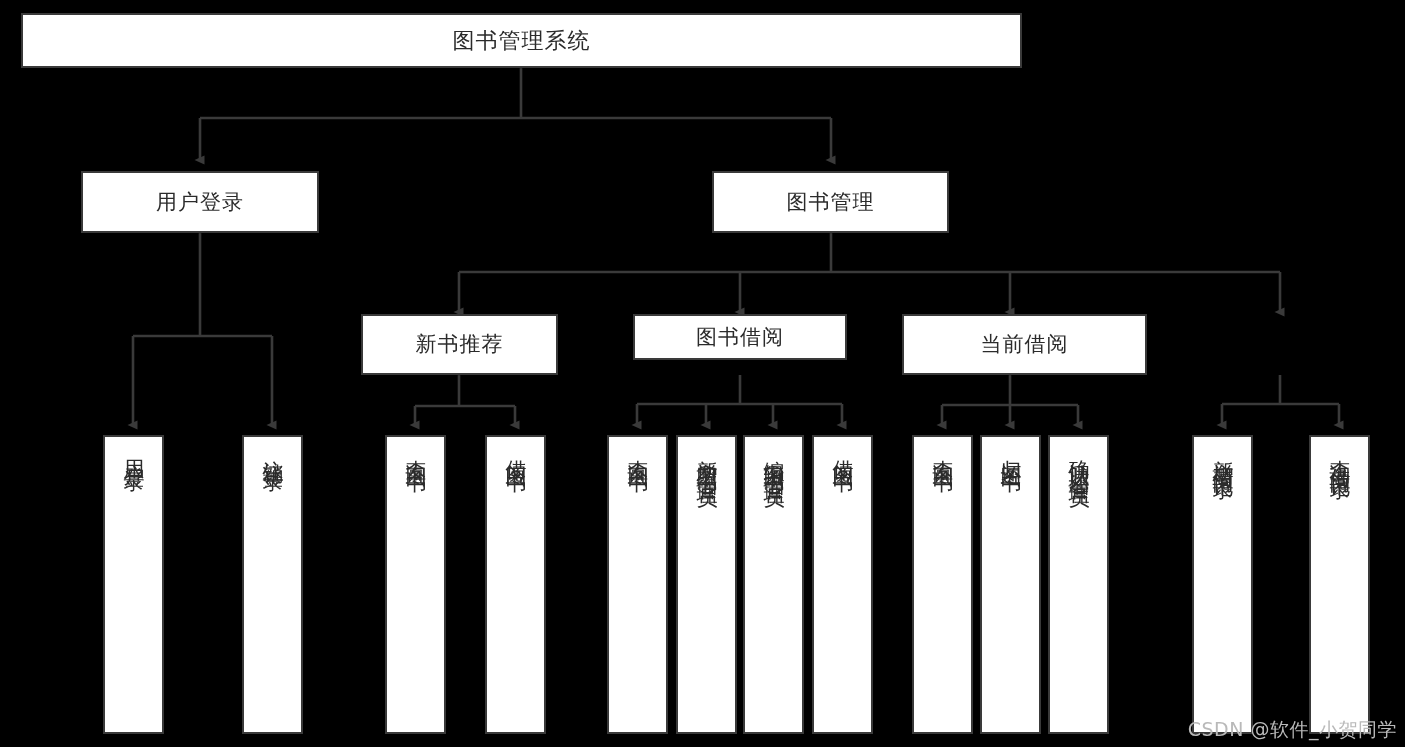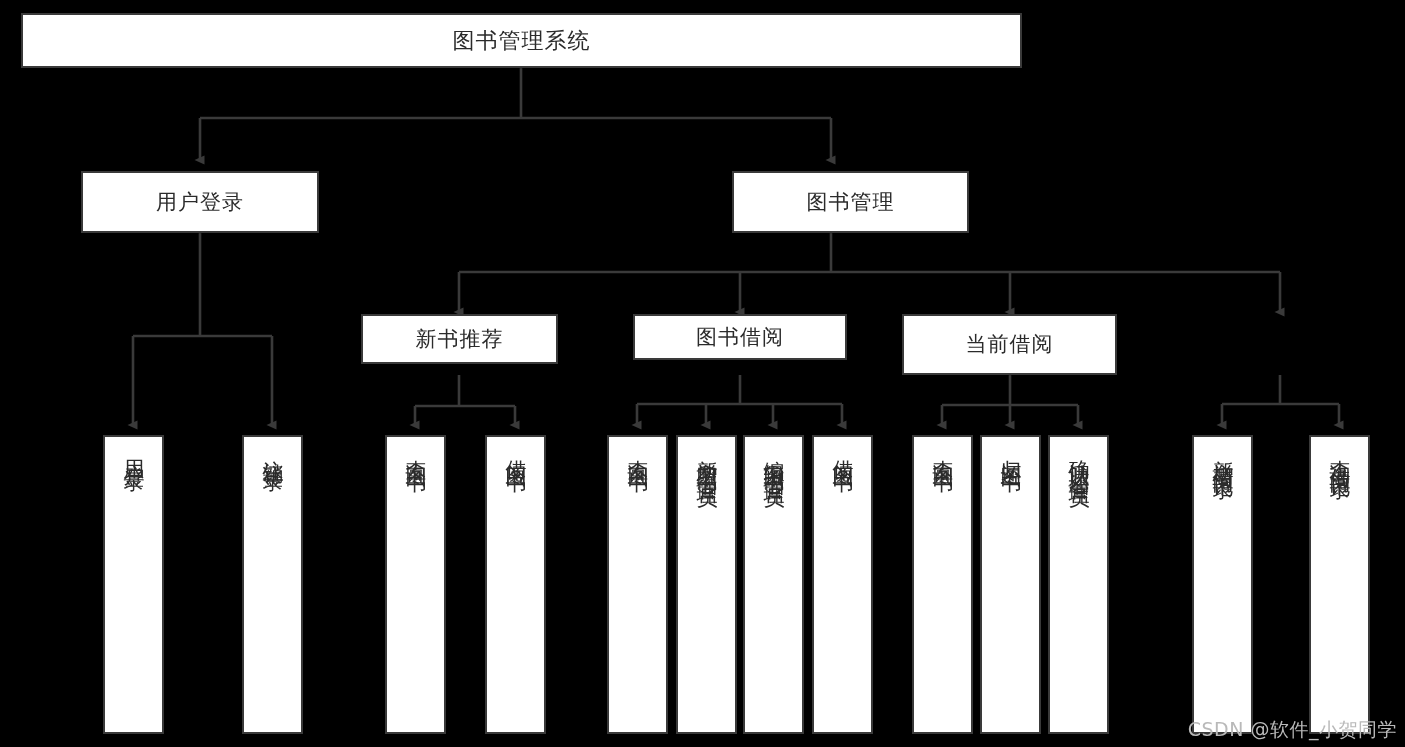--- a/index.html
+++ b/index.html
@@ -132,33 +132,33 @@
   </svg>
 
   <div class="node root" style="left:21px; top:13px; width:1001px; height:55px;">
     <span class="node-label">图书管理系统</span>
   </div>
 
   <div class="node level2" style="left:81px; top:171px; width:238px; height:62px;">
     <span class="node-label">用户登录</span>
   </div>
 
-  <div class="node level2" style="left:732px; top:171px; width:237px; height:62px;">
+  <div class="node level2" style="left:712px; top:171px; width:237px; height:62px;">
     <span class="node-label">图书管理</span>
   </div>
 
-  <div class="node level2" style="left:361px; top:314px; width:197px; height:50px;">
+  <div class="node level2" style="left:361px; top:314px; width:197px; height:61px;">
     <span class="node-label">新书推荐</span>
   </div>
 
   <div class="node level2" style="left:633px; top:314px; width:214px; height:46px;">
     <span class="node-label">图书借阅</span>
   </div>
 
-  <div class="node level2" style="left:902px; top:314px; width:215px; height:61px;">
+  <div class="node level2" style="left:902px; top:314px; width:245px; height:61px;">
     <span class="node-label">当前借阅</span>
   </div>
 
 
   <div class="node leaf" style="left:103px; top:435px; width:61px; height:299px;">
     <span class="node-label">用户登录</span>
   </div>
 
   <div class="node leaf" style="left:242px; top:435px; width:61px; height:299px;">
     <span class="node-label">注销登录</span>

